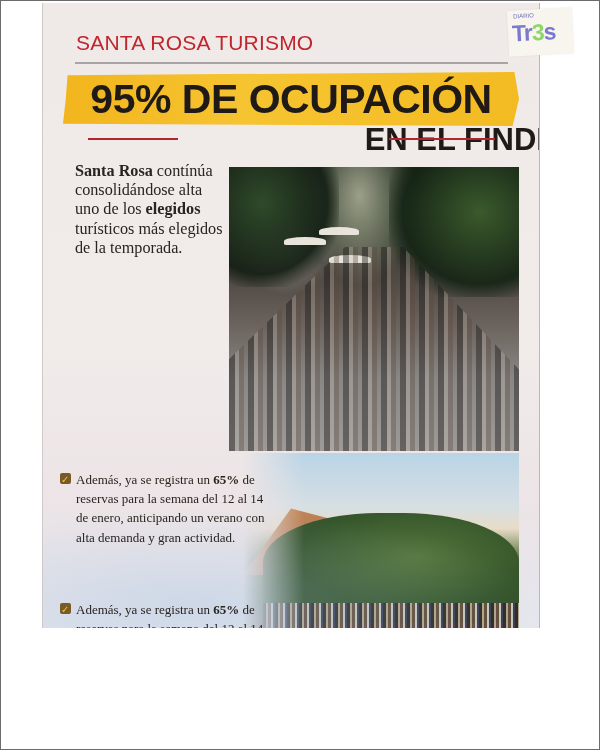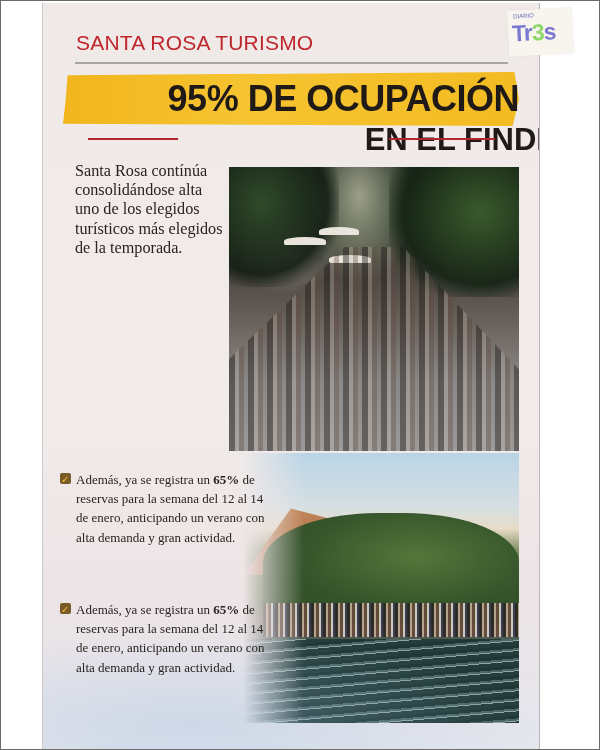--- a/index.html
+++ b/index.html
@@ -1,20 +1,20 @@
 <!DOCTYPE html>
 <html><head>
 <meta charset="utf-8">
 <style>
   * { margin:0; padding:0; box-sizing:border-box; }
   html, body { width:600px; height:750px; overflow:hidden; background:#ffffff; }
   body { position:relative; font-family:"Liberation Serif", serif; }
   .frame { position:absolute; left:0; top:0; width:600px; height:750px; border:1px solid #6b6b6b; background:#fff; }
   .poster {
-    position:absolute; left:41px; top:2px; width:498px; height:746px;
+    position:absolute; left:41px; top:2px; width:498px; height:625px;
     background: linear-gradient(180deg, #efe9e8 0%, #f1ebea 55%, #ece4e6 80%, #e4e6ee 100%);
     border-left:1px solid #cfc8c8; border-right:1px solid #bdb6b6;
     overflow:hidden;
     padding-left:44px;
   }
   .poster::after {
     content:""; position:absolute; left:0; right:0; bottom:0; height:120px;
     background: radial-gradient(ellipse at 30% 80%, rgba(160,190,220,0.35), rgba(255,255,255,0) 70%);
     pointer-events:none;
   }
@@ -29,35 +29,35 @@
   }
   .logo .diario { position:absolute; left:6px; top:3px; font-family:"Liberation Sans", sans-serif; font-size:6px; color:#6c6ec0; }
   .logo .tr { position:absolute; left:4px; top:10px; font-family:"Liberation Sans", sans-serif; font-weight:bold; font-size:23px; color:#7b78cf; letter-spacing:-1px; }
   .logo .tr .three { color:#8fd66a; }
   .band {
     position:absolute; left:20px; top:69px; width:456px; height:54px;
     background: linear-gradient(90deg, #f2b51d 0%, #f6c431 40%, #f3bb22 100%);
     clip-path: polygon(1% 6%, 99% 0, 100% 50%, 98.6% 100%, 0 96%, 0.6% 50%);
   }
   .headline {
-    position:absolute; left:20px; top:70px; width:456px; text-align:right;
-    font-family:"Liberation Sans", sans-serif; font-weight:bold; font-size:36px; color:#1f1a17; letter-spacing:-0.5px; line-height:52px;
+    position:absolute; left:20px; top:70px; width:456px; text-align:center;
+    font-family:"Liberation Sans", sans-serif; font-weight:bold; font-size:41px; color:#1f1a17; letter-spacing:-0.5px; line-height:52px;
   }
   .sub {
     position:absolute; left:16px; top:119px; width:498px; text-align:right;
     font-family:"Liberation Sans", sans-serif; font-weight:bold; font-size:31px; color:#1f1a17; line-height:36px;
   }
   .sub-rule { position:absolute; top:135px; height:2px; background:#b1262b; }
   .sub-rule.l { left:45px; width:90px; }
   .sub-rule.r { left:346px; width:106px; }
 
   .para {
     position:absolute; left:32px; width:155px; font-size:16.2px; line-height:19.2px; color:#2a2421;
   }
-  .para b { font-weight:normal; }
+  .para b { font-weight:bold; }
   .p1 { top:159px; }
   .p2 { top:302px; }
   .bullet {
     position:absolute; left:17px; width:215px; font-size:13px; line-height:19.2px; color:#2a2421; padding-left:16px; z-index:3;
   }
   .b1 { top:467px; }
   .b2 { top:597px; }
   .check {
     position:absolute; left:0; top:3px; width:11px; height:11px; background:#7a5a26; border-radius:2px;
   }

